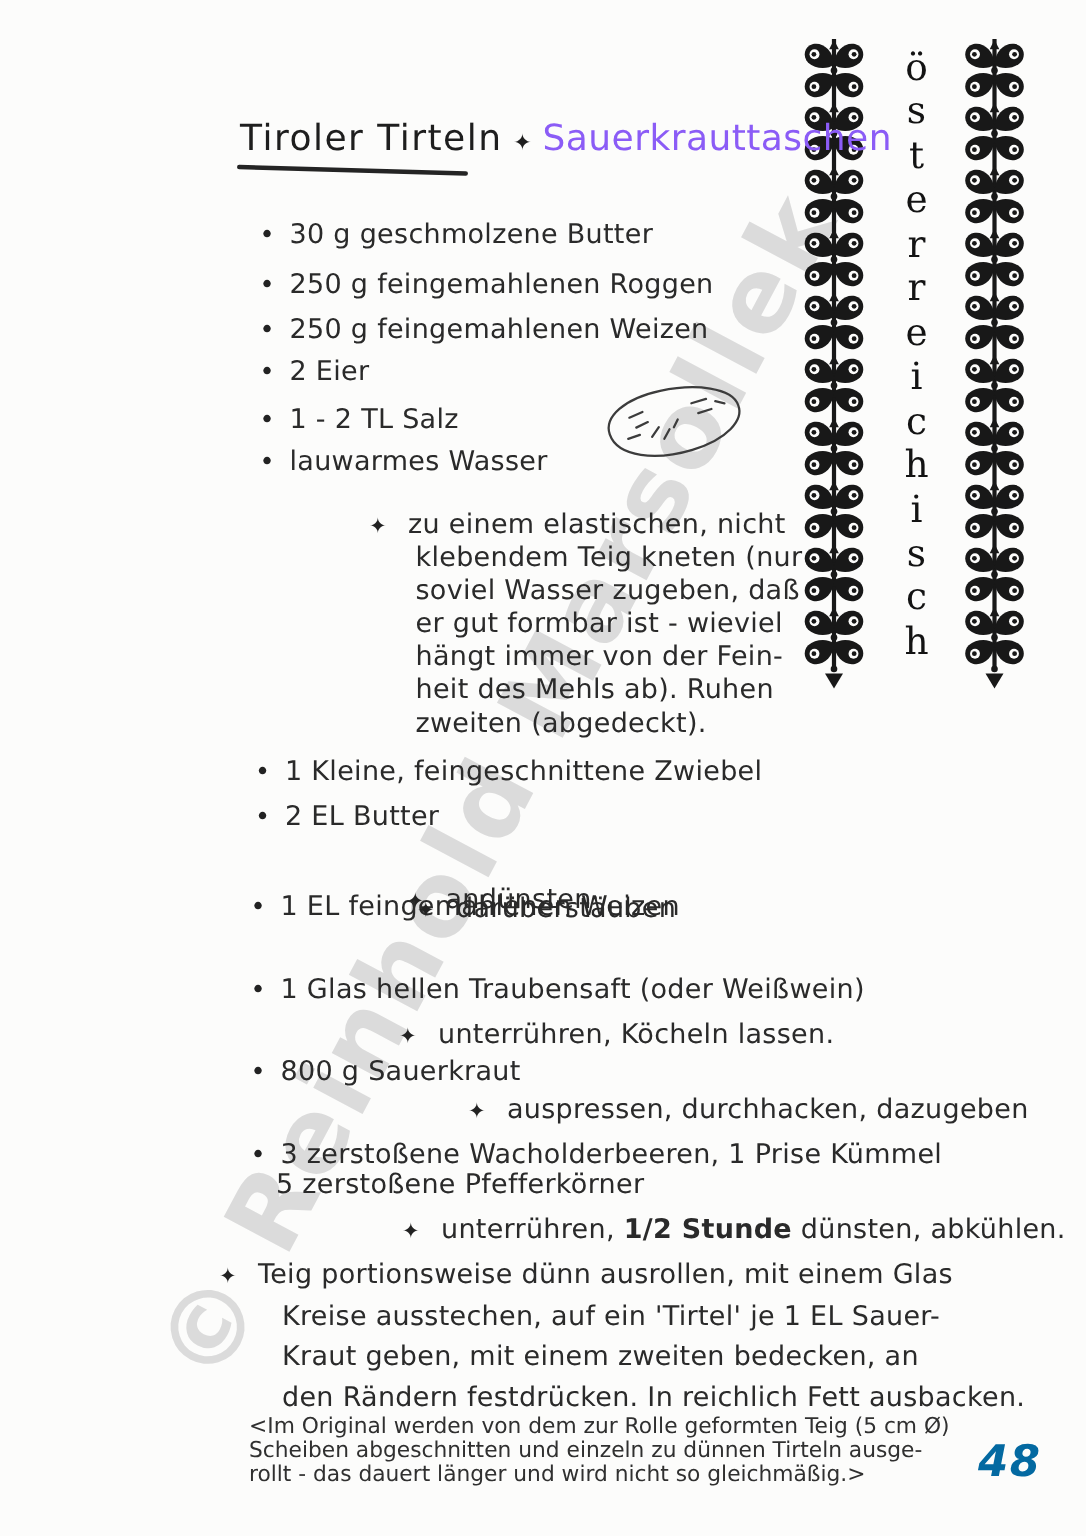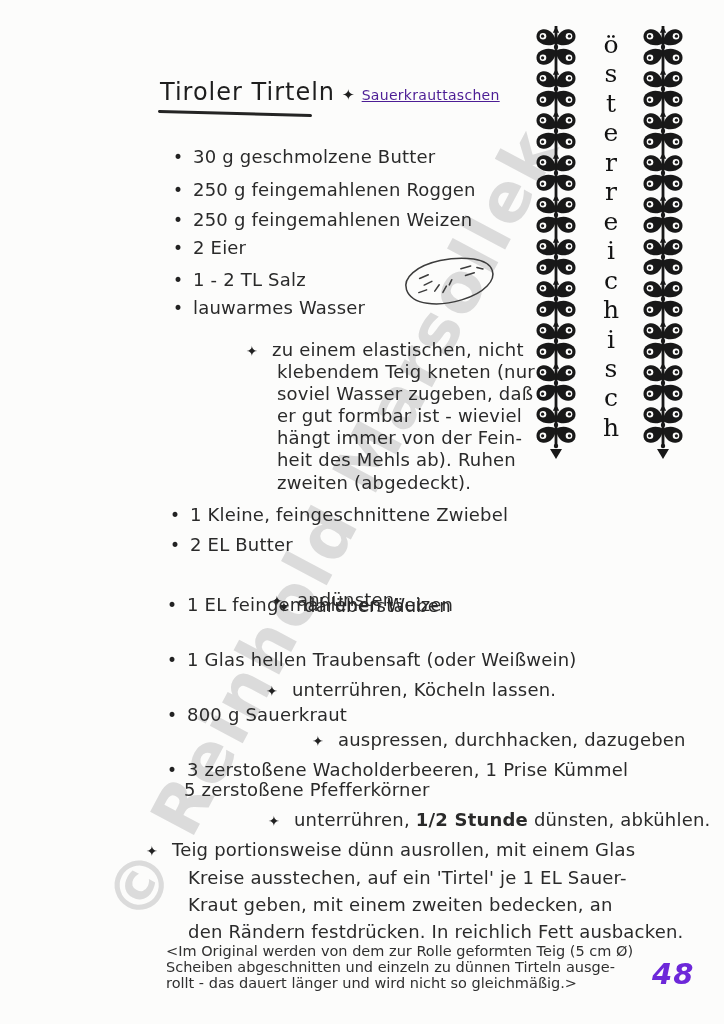--- a/index.html
+++ b/index.html
@@ -11,31 +11,31 @@
   .wm-text{position:absolute;left:0;top:0;transform:translate(-50%,-50%) rotate(-62deg);
            white-space:nowrap;font-size:68px;font-weight:bold;letter-spacing:3px;color:#dbdbdb;}
 
   
   .content{position:absolute;left:0;top:0;width:100%;height:100%;z-index:3;}
   .title{position:absolute;left:160px;top:78px;white-space:nowrap;}
   .title-main{font-size:24px;letter-spacing:1px;color:#1e1e1e;}
   .title-underline{position:absolute;left:158px;top:112px;width:154px;height:2.6px;
                    background:#242424;transform:rotate(1.6deg);border-radius:2px;}
   .title-star{font-size:15px;margin:0 7px;color:#1e1e1e;}
-  .title-suffix{font-size:14px;letter-spacing:0.3px;color:#4c1d95;text-decoration:underline;}
+  .title-suffix{font-size:24px;letter-spacing:0.3px;color:#8b5cf6;}
 
   .line{position:absolute;white-space:nowrap;font-size:18px;letter-spacing:0.2px;color:#2a2a2a;}
   .line .bullet{display:inline-block;color:#222;}
   .line .bullet.dot{width:20px;font-size:17px;}
   .line .bullet.star{width:26px;font-size:14px;}
   .line.note{font-size:14.5px;letter-spacing:0;color:#303030;}
   .bold{font-weight:bold;}
 
   .page-number{position:absolute;left:652px;top:957px;font-size:29px;font-weight:bold;
-               font-style:italic;letter-spacing:1px;color:#6d28d9;}
+               font-style:italic;letter-spacing:1px;color:#0369a1;}
 
   .sketch{position:absolute;left:396px;top:250px;}
 
   
   .border-right{position:absolute;left:0;top:0;width:100%;height:100%;z-index:2;pointer-events:none;}
   .chain{position:absolute;color:#181818;}
   .left-chain{left:534px;top:22px;}
   .right-chain{left:641px;top:22px;}
   .border-word{position:absolute;left:594px;top:30px;width:34px;height:412px;
                display:flex;flex-direction:column;justify-content:space-between;align-items:center;

